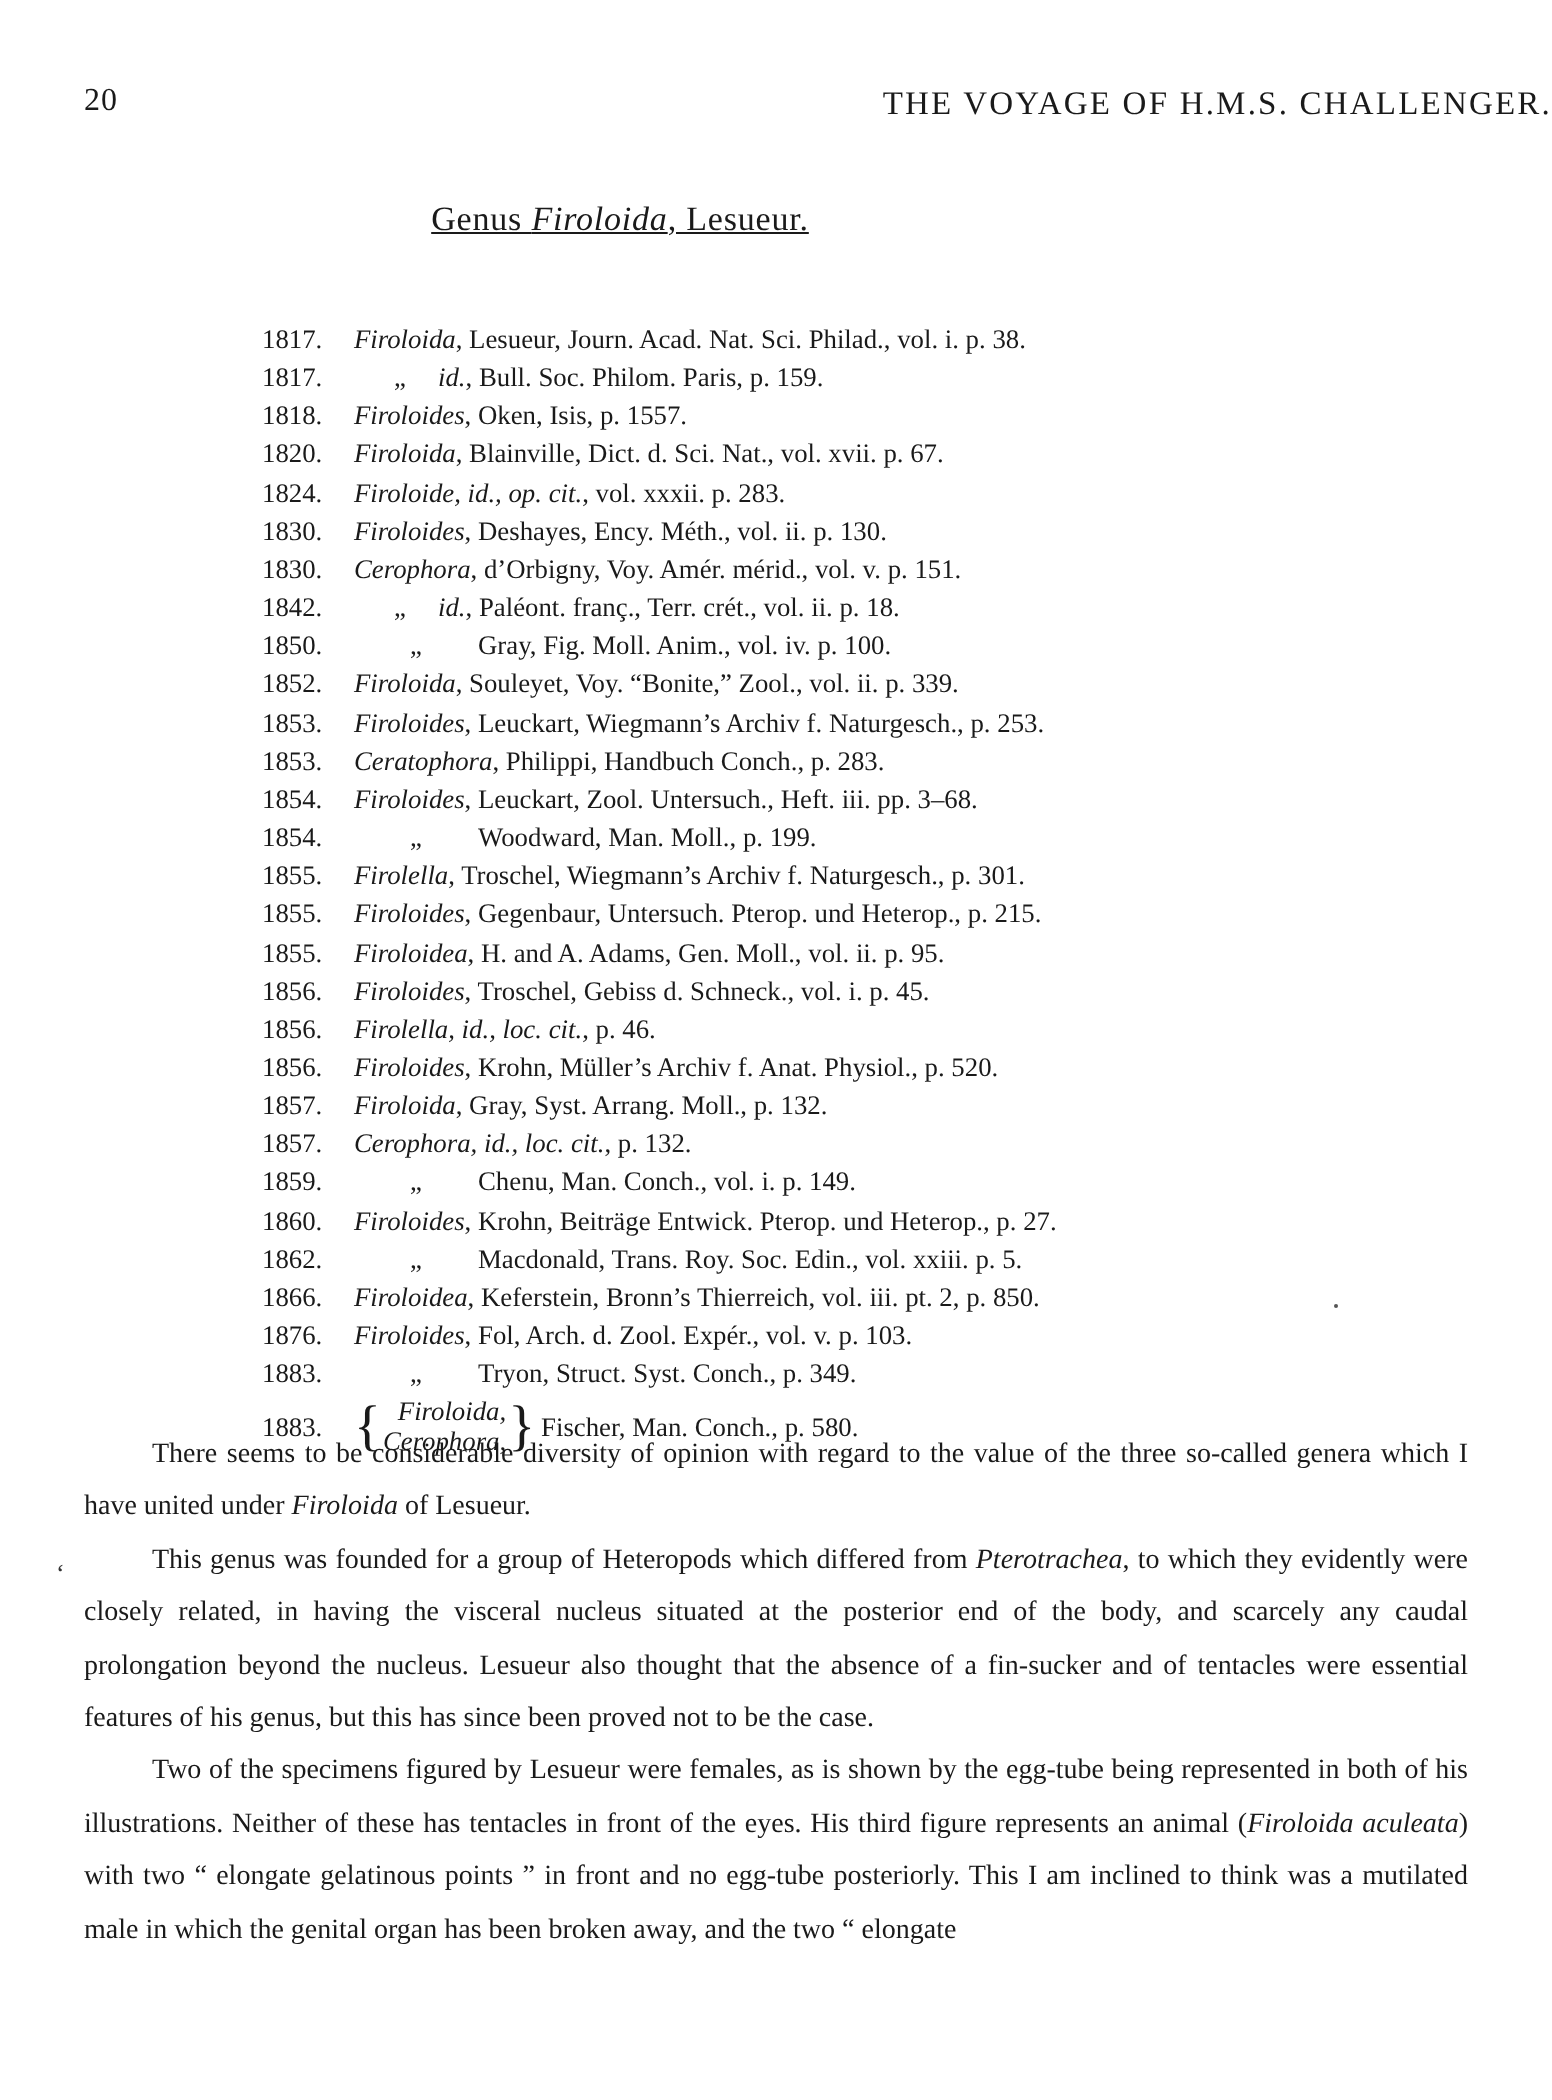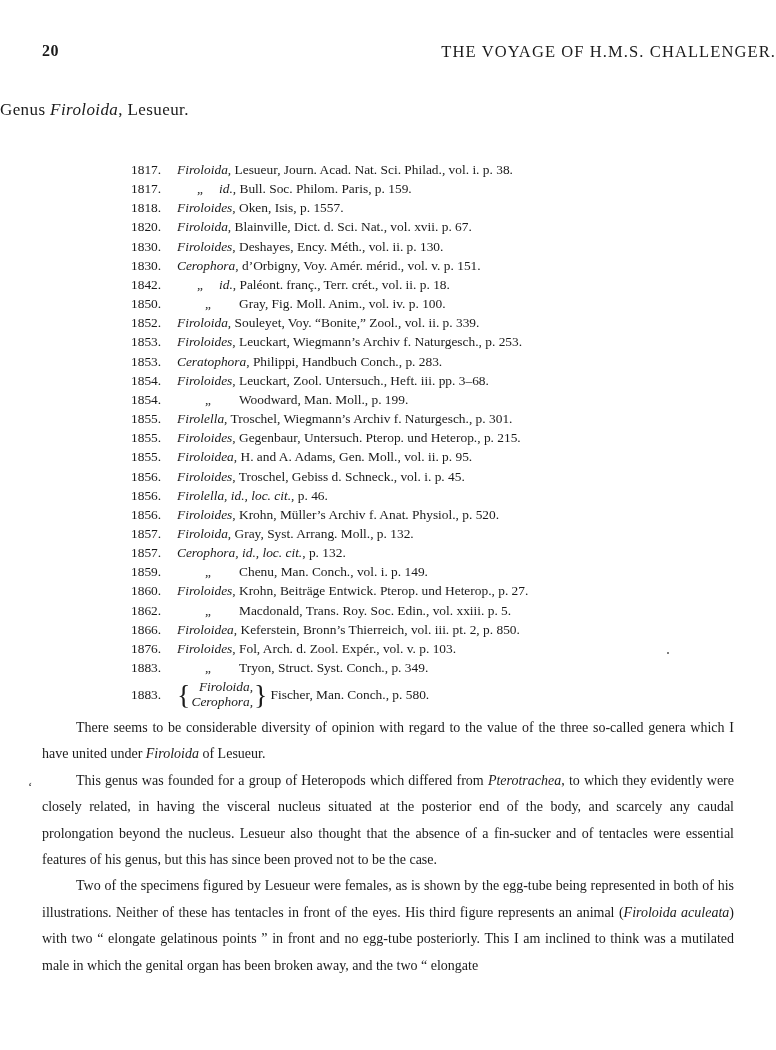--- a/index.html
+++ b/index.html
@@ -27,41 +27,42 @@
     top: 42px;
     left: 0;
     width: 776px;
     height: 22px;
   }
   .page-number {
     position: absolute;
     left: 42px;
     top: 0;
     font-size: 16px;
-    font-weight: bold;
+    font-weight: normal;
     letter-spacing: 0.5px;
   }
   .running-head {
     position: absolute;
     left: 0;
     top: 0;
     width: 776px;
     text-align: right;
     font-size: 16.5px;
     letter-spacing: 1.1px;
     font-variant: small-caps;
   }
   .genus-title {
     position: absolute;
     top: 100px;
     left: 0;
     width: 620px;
-    text-align: left;
+    text-align: center;
     font-size: 17px;
     letter-spacing: 0.4px;
+    text-decoration: underline;
   }
   .genus-title .ital {
     font-style: italic;
   }
   .biblio {
     position: absolute;
     top: 133px;
     left: 131px;
     width: 540px;
     font-size: 13.4px;
@@ -177,20 +178,21 @@
 
   <div class="genus-title">
     <span>Genus </span><span class="ital">Firoloida</span><span>, Lesueur.</span>
   </div>
 
   <div class="biblio" id="biblio">
       <div class="bib-row"><span class="bib-year">1817.</span><span class="bib-text"><span class="ital">Firoloida</span>, Lesueur, Journ. Acad. Nat. Sci. Philad., vol. i. p. 38.</span></div>
       <div class="bib-row"><span class="bib-year">1817.</span><span class="dq">„</span><span class="bib-text"><span class="ital">id.</span>, Bull. Soc. Philom. Paris, p. 159.</span></div>
       <div class="bib-row"><span class="bib-year">1818.</span><span class="bib-text"><span class="ital">Firoloides</span>, Oken, Isis, p. 1557.</span></div>
       <div class="bib-row"><span class="bib-year">1820.</span><span class="bib-text"><span class="ital">Firoloida</span>, Blainville, Dict. d. Sci. Nat., vol. xvii. p. 67.</span></div>
+      <div class="bib-row"><span class="bib-year">1824.</span><span class="bib-text"><span class="ital">Firoloide, id., op. cit.</span>, vol. xxxii. p. 283.</span></div>
       <div class="bib-row"><span class="bib-year">1830.</span><span class="bib-text"><span class="ital">Firoloides</span>, Deshayes, Ency. Méth., vol. ii. p. 130.</span></div>
       <div class="bib-row"><span class="bib-year">1830.</span><span class="bib-text"><span class="ital">Cerophora</span>, d’Orbigny, Voy. Amér. mérid., vol. v. p. 151.</span></div>
       <div class="bib-row"><span class="bib-year">1842.</span><span class="dq">„</span><span class="bib-text"><span class="ital">id.</span>, Paléont. franç., Terr. crét., vol. ii. p. 18.</span></div>
       <div class="bib-row"><span class="bib-year">1850.</span><span class="dq-wide">„</span><span class="bib-text">Gray, Fig. Moll. Anim., vol. iv. p. 100.</span></div>
       <div class="bib-row"><span class="bib-year">1852.</span><span class="bib-text"><span class="ital">Firoloida</span>, Souleyet, Voy. “Bonite,” Zool., vol. ii. p. 339.</span></div>
       <div class="bib-row"><span class="bib-year">1853.</span><span class="bib-text"><span class="ital">Firoloides</span>, Leuckart, Wiegmann’s Archiv f. Naturgesch., p. 253.</span></div>
       <div class="bib-row"><span class="bib-year">1853.</span><span class="bib-text"><span class="ital">Ceratophora</span>, Philippi, Handbuch Conch., p. 283.</span></div>
       <div class="bib-row"><span class="bib-year">1854.</span><span class="bib-text"><span class="ital">Firoloides</span>, Leuckart, Zool. Untersuch., Heft. iii. pp. 3–68.</span></div>
       <div class="bib-row"><span class="bib-year">1854.</span><span class="dq-wide">„</span><span class="bib-text">Woodward, Man. Moll., p. 199.</span></div>
       <div class="bib-row"><span class="bib-year">1855.</span><span class="bib-text"><span class="ital">Firolella</span>, Troschel, Wiegmann’s Archiv f. Naturgesch., p. 301.</span></div>

